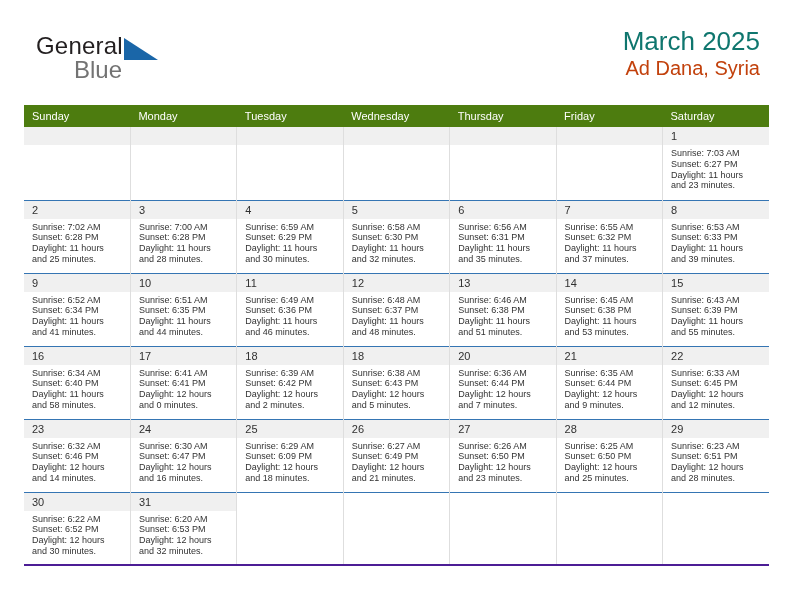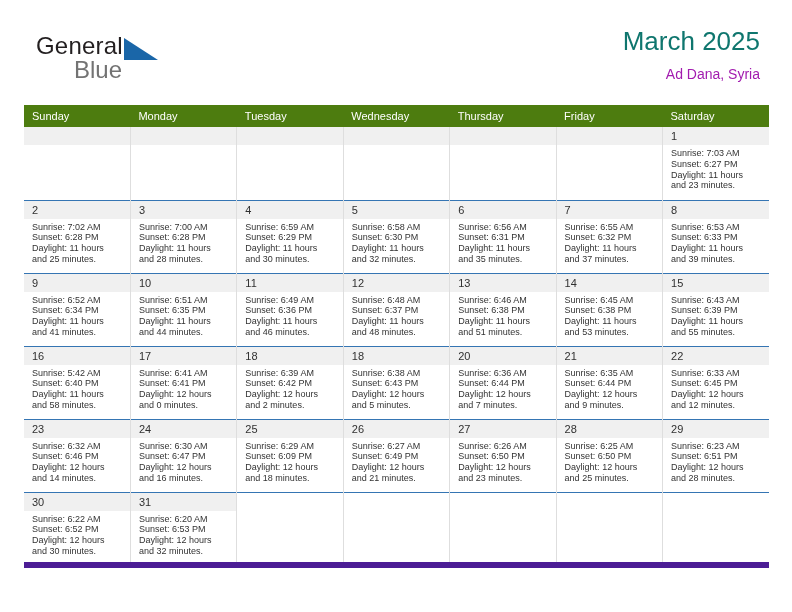--- a/index.html
+++ b/index.html
@@ -65,24 +65,23 @@
     top: 0;
     text-align: right;
   }
   .cal-title {
     font-size: 26px;
     color: #0f766e;
     line-height: 34px;
     white-space: nowrap;
   }
   .cal-subtitle {
-    font-size: 14px;
-    color: #a21caf;
+    font-size: 20px;
+    color: #c2410c;
     line-height: 20px;
-    margin-top: 6px;
     white-space: nowrap;
   }
 
   
   .calendar {
     position: absolute;
     left: 24px;
     top: 105px;
     width: 745px;
     border-collapse: collapse;
@@ -101,21 +100,21 @@
   .calendar td {
     vertical-align: top;
     padding: 0;
     height: 73px;
     border-top: 1px solid #3575b3;
     border-right: 1px solid #dedede;
     background: #ffffff;
   }
   .calendar td:last-child { border-right: none; }
   .calendar tr:first-child td { border-top: none; }
-  .calendar tbody tr:last-child td { border-bottom: 6px solid #4c1d95; }
+  .calendar tbody tr:last-child td { border-bottom: 2px solid #4c1d95; }
 
   .daynum {
     display: block;
     background: #f0f0f0;
     font-size: 11px;
     color: #303030;
     padding: 3px 0 3px 8px;
     height: 18px;
     line-height: 12px;
   }
@@ -330,21 +329,21 @@
               <div>Sunset: 6:39 PM</div>
               <div>Daylight: 11 hours</div>
               <div>and 55 minutes.</div>
             </div>
           </td>
         </tr>
         <tr>
           <td>
             <span class="daynum">16</span>
             <div class="info">
-              <div>Sunrise: 5:42 AM</div>
+              <div>Sunrise: 6:34 AM</div>
               <div>Sunset: 6:40 PM</div>
               <div>Daylight: 11 hours</div>
               <div>and 58 minutes.</div>
             </div>
           </td>
           <td>
             <span class="daynum">17</span>
             <div class="info">
               <div>Sunrise: 6:41 AM</div>
               <div>Sunset: 6:41 PM</div>

